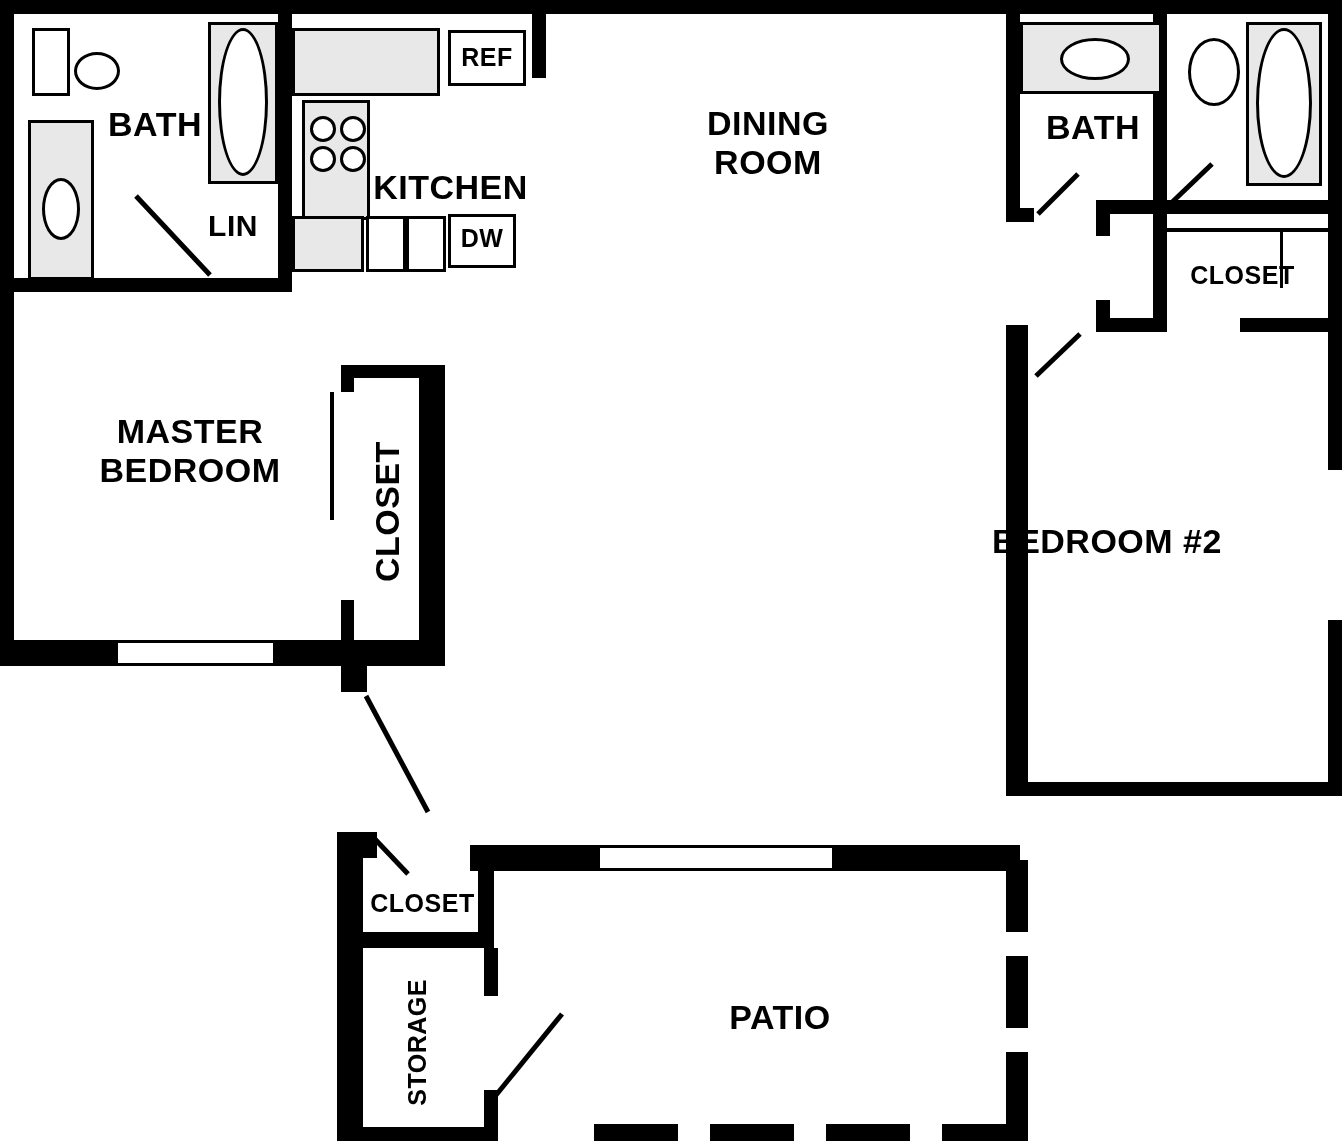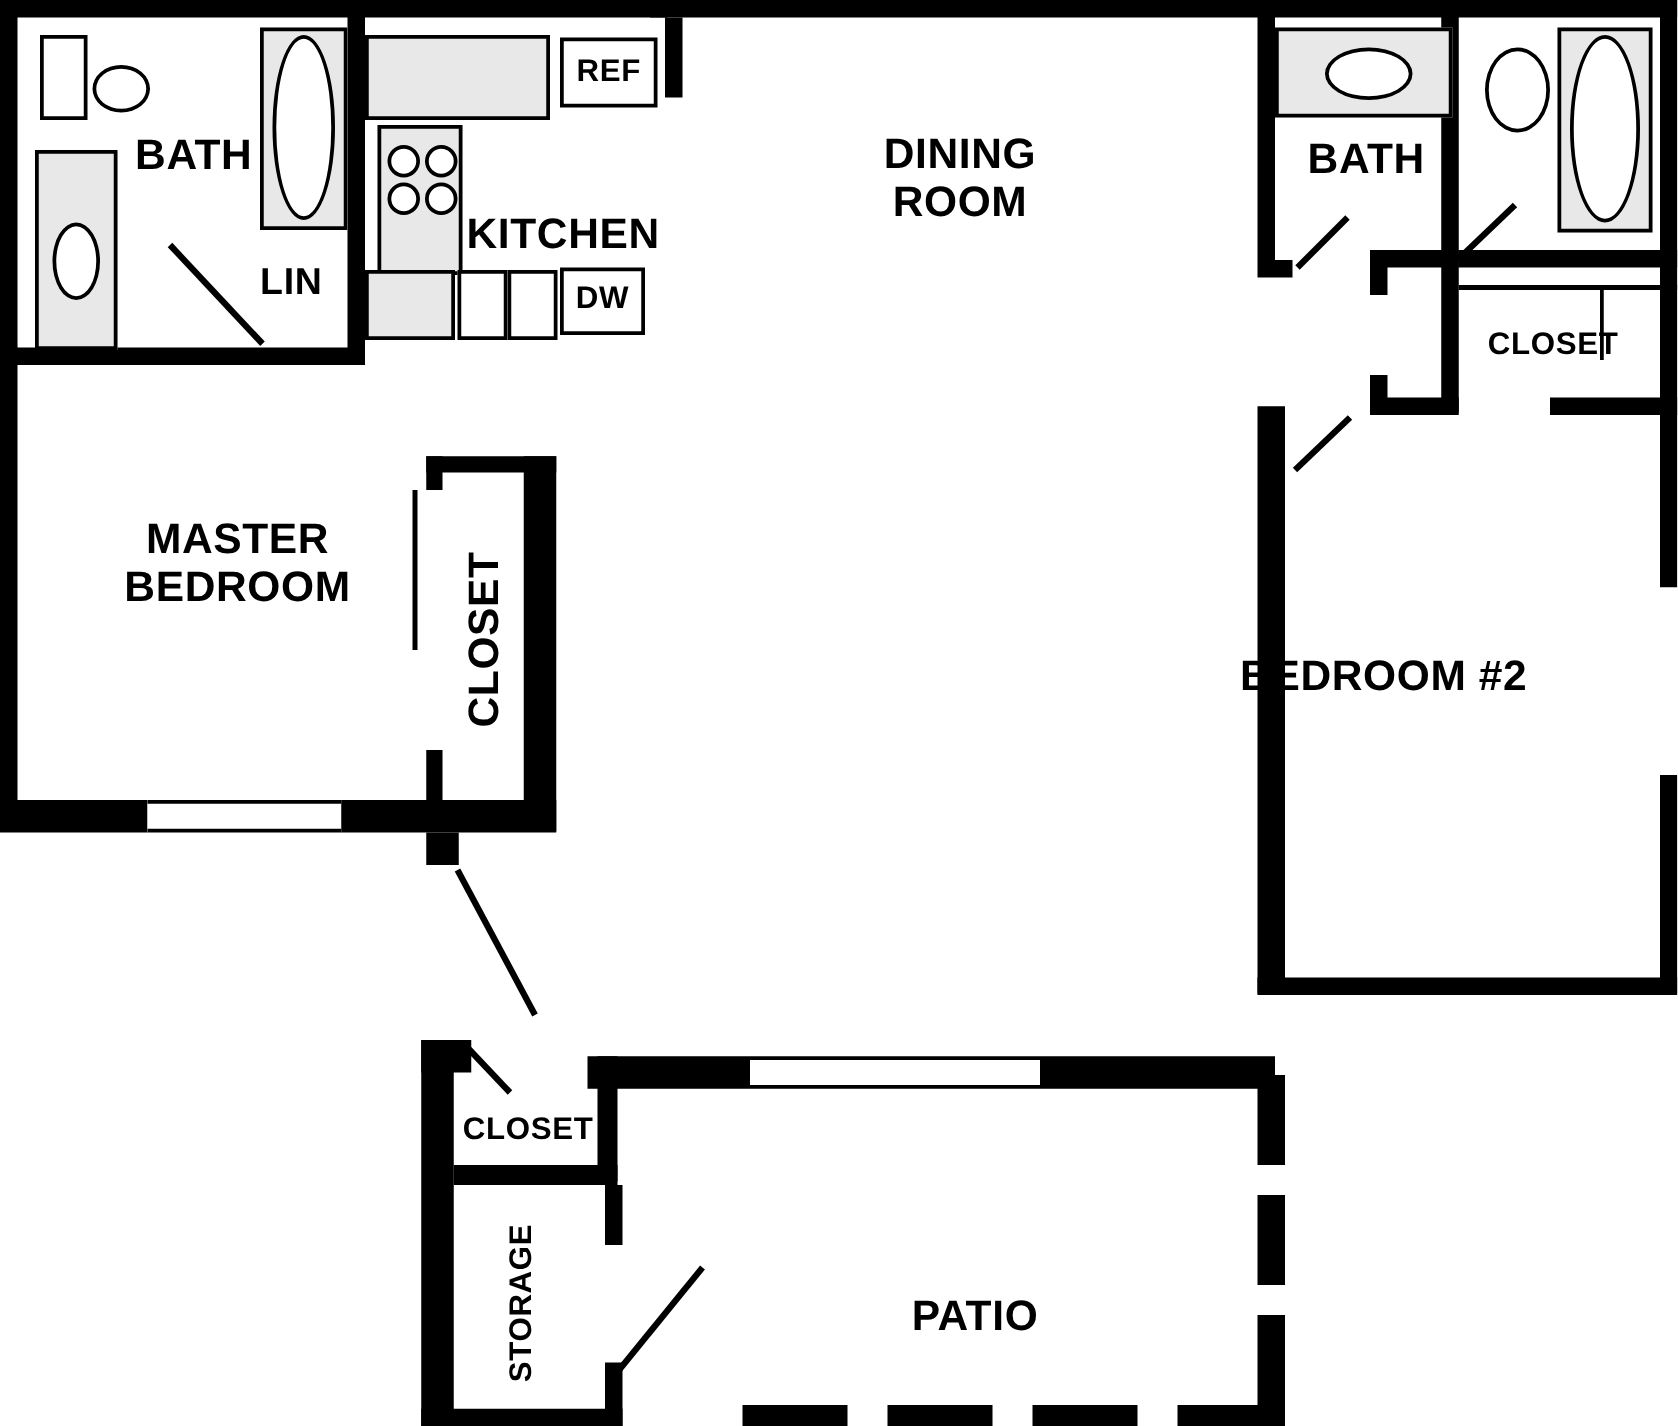--- a/index.html
+++ b/index.html
@@ -148,18 +148,18 @@
   <div class="lbl big" style="left:650px;top:104px;width:236px;">DINING
 ROOM</div>
   <div class="lbl big" style="left:1043px;top:108px;width:100px;">BATH</div>
   <div class="lbl sm" style="left:1175px;top:261px;width:135px;">CLOSET</div>
   <div class="lbl big" style="left:60px;top:412px;width:260px;">MASTER
 BEDROOM</div>
   <div class="lbl big vert" style="left:288px;top:492px;width:200px;">CLOSET</div>
   <div class="lbl big" style="left:976px;top:522px;width:262px;">BEDROOM #2</div>
   <div class="lbl sm" style="left:355px;top:889px;width:135px;">CLOSET</div>
   <div class="lbl sm vert" style="left:350px;top:1028px;width:135px;">STORAGE</div>
-  <div class="lbl big" style="left:700px;top:1034px;width:160px;">PATIO</div>
+  <div class="lbl big" style="left:700px;top:998px;width:160px;">PATIO</div>
 
   <div class="lbl sm" style="left:452px;top:43px;width:70px;">REF</div>
   <div class="lbl sm" style="left:452px;top:224px;width:60px;">DW</div>
 
 </div>
 
 </body></html>

